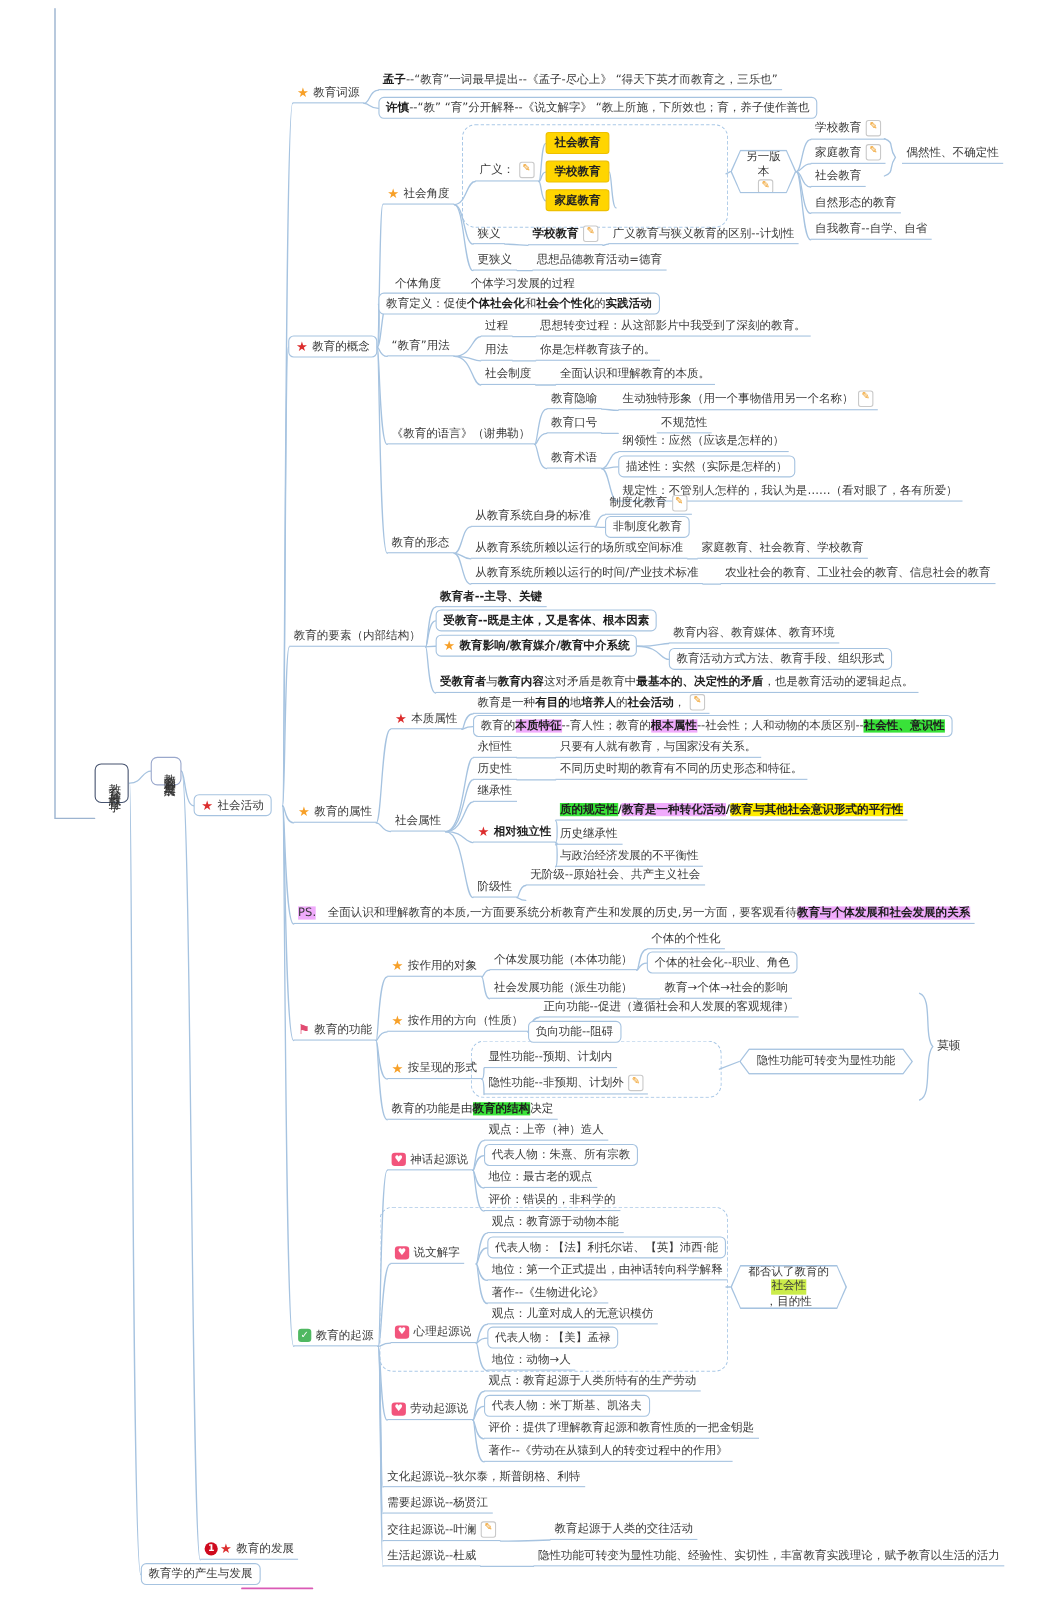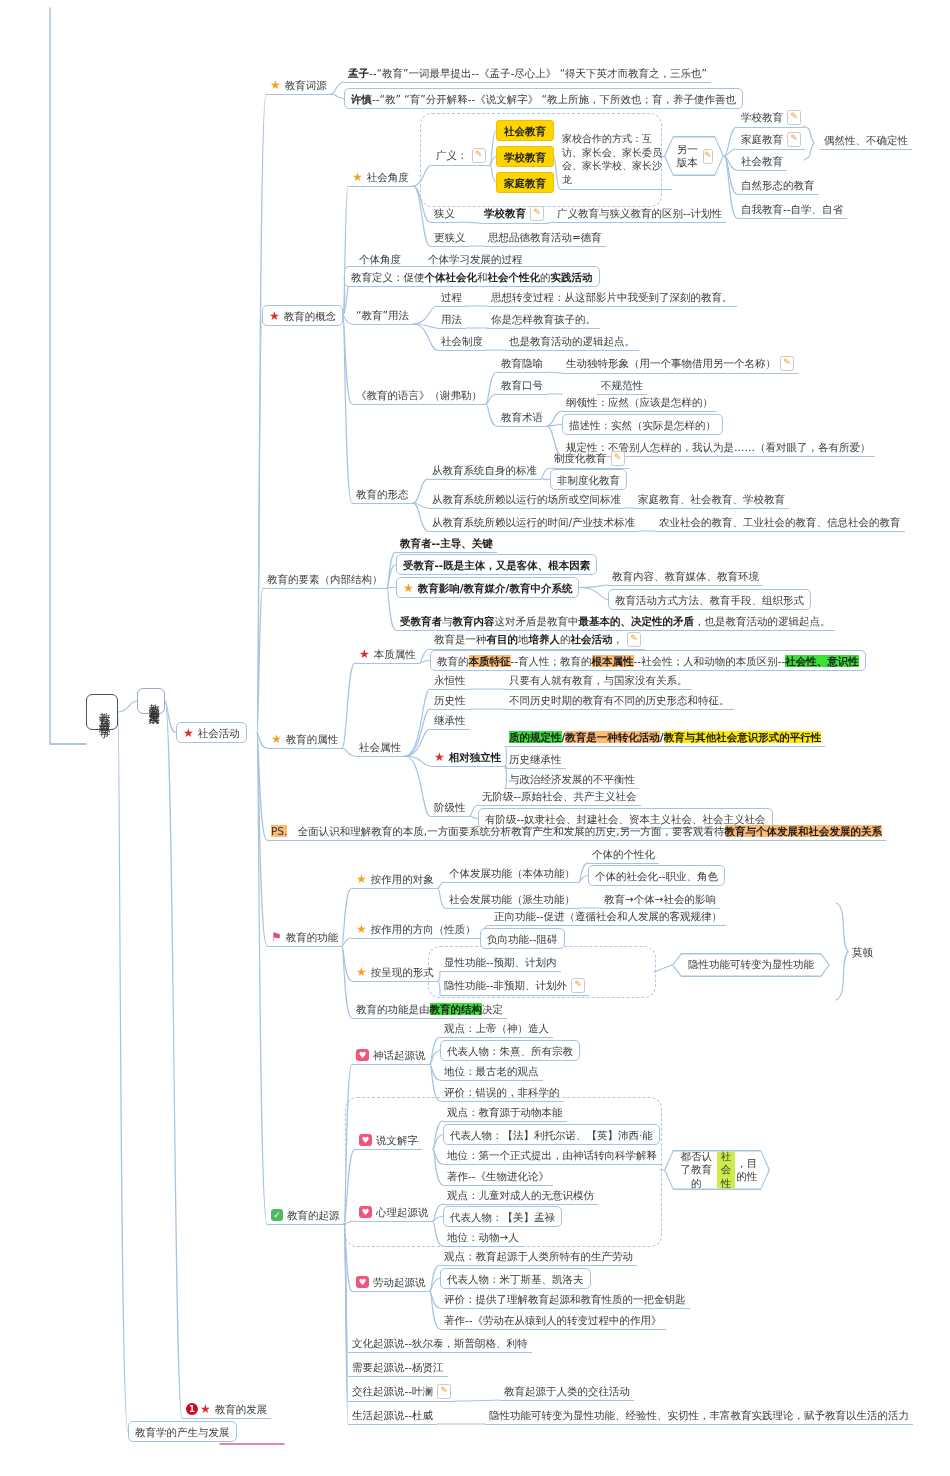--- a/index.html
+++ b/index.html
@@ -10,23 +10,23 @@
   .node{position:absolute;z-index:2;font-size:10.5px;color:#3a3a3a;line-height:1.35;white-space:nowrap;}
   .node span{vertical-align:middle;}
   .line{padding:1px 4px 2px;border-bottom:1.4px solid #a6c3e0;}
   .plain{padding:1px 2px;}
   .box{padding:2px 6px;border:1.4px solid #a6c3e0;border-radius:5px;background:#fff;}
   .note{white-space:normal;border-bottom:1.4px solid #a6c3e0;padding:0 2px 3px;line-height:1.32;}
   .yhl{background:#ffd500;font-weight:bold;padding:2px 7px;border-radius:3px;border:1px solid #eec000;color:#222;}
   .vbox{writing-mode:vertical-rl;text-orientation:upright;border:1.7px solid #46536f;border-radius:6px;padding:8px 5px;letter-spacing:3px;background:#fff;font-size:11.5px;color:#333;}
   .vbox.lite{border:1.3px solid #9aa8cc;letter-spacing:1.5px;padding:6px 4px;font-size:11px;}
   .hexo{padding:0;background:#a6c3e0;clip-path:polygon(9px 0,calc(100% - 9px) 0,100% 50%,calc(100% - 9px) 100%,9px 100%,0 50%);}
-  .hexi{position:absolute;left:1.4px;top:1.4px;right:1.4px;bottom:1.4px;background:#fff;clip-path:polygon(8px 0,calc(100% - 8px) 0,100% 50%,calc(100% - 8px) 100%,8px 100%,0 50%);display:flex;align-items:center;justify-content:center;white-space:normal;text-align:center;line-height:1.25;padding:0 10px;}
+  .hexi{position:absolute;left:1.4px;top:1.4px;right:1.4px;bottom:1.4px;background:#fff;clip-path:polygon(8px 0,calc(100% - 8px) 0,100% 50%,calc(100% - 8px) 100%,8px 100%,0 50%);display:flex;align-items:center;justify-content:center;white-space:normal;text-align:center;line-height:1.25;padding:0 10px;flex-direction:column;}
   .b{font-weight:bold;color:#1e1e1e;}
-  .hl-c{background:#fdba74;}
+  .hl-c{background:#f0abfc;}
   .hl-g{background:#39e239;}
   .hl-y{background:#ffec00;}
   .hl-yg{background:#cbec4a;}
   .ic{display:inline-block;vertical-align:-1px;margin-right:4px;line-height:1;}
   .ic-star-o{color:#f7a028;font-size:12px;}
   .ic-star-r{color:#dc2d2d;font-size:12px;}
   .ic-flag{color:#e14b71;font-size:12px;}
   .ic-check{background:#4fb861;color:#fff;width:12px;height:12px;border-radius:3px;font-size:9px;text-align:center;line-height:12px;}
   .ic-heart{background:#f2547c;color:#fff;width:13px;height:12px;border-radius:3px;font-size:8.5px;text-align:center;line-height:12px;}
   .ic-one{background:#cf0a1e;color:#fff;width:12px;height:12px;border-radius:50%;font-size:8.5px;font-weight:bold;text-align:center;line-height:12px;margin-right:2px;}
@@ -171,21 +171,20 @@
     <div class="node box" style="left: 128px; top: 1421px;"><span>教育学的产生与发展</span></div>
     <div class="node line" style="left: 266px; top: 76px;"><span class="ic ic-star-o">★</span><span>教育词源</span></div>
     <div class="node line" style="left: 344px; top: 64px;"><span class="b">孟子</span><span>--“教育”一词最早提出--《孟子-尽心上》 “得天下英才而教育之，三乐也”</span></div>
     <div class="node box" style="left: 344px; top: 88px;"><span class="b">许慎</span><span>--“教” “育”分开解释--《说文解字》 “教上所施，下所效也；育，养子使作善也</span></div>
     <div class="node box" style="left: 262px; top: 305px;"><span class="ic ic-star-r">★</span><span>教育的概念</span></div>
     <div class="node line" style="left: 348px; top: 168px;"><span class="ic ic-star-o">★</span><span>社会角度</span></div>
     <div class="node line" style="left: 432px; top: 146px;"><span>广义：</span><span class="ic ic-note">✎</span></div>
     <div class="node yhl" style="left: 496px; top: 120px;"><span>社会教育</span></div>
     <div class="node yhl" style="left: 496px; top: 146px;"><span>学校教育</span></div>
     <div class="node yhl" style="left: 496px; top: 172px;"><span>家庭教育</span></div>
-    <div class="node note" style="left: 560px; top: 132px; width: 108px; font-size: 10px;"><span>家校合作的方式：互访、家长会、家长委员会、家长学校、家长沙龙</span></div>
     <div class="node hexo" style="left: 664px; top: 136px; width: 60px; height: 40px; font-size: 10.5px;">
       <div class="hexi">
         <span>另一版本</span>
         <span class="ic ic-note">✎</span>
       </div>
     </div>
     <div class="node line" style="left: 737px; top: 108px;"><span>学校教育</span><span class="ic ic-note">✎</span></div>
     <div class="node line" style="left: 737px; top: 130px;"><span>家庭教育</span><span class="ic ic-note">✎</span></div>
     <div class="node line" style="left: 737px; top: 152px;"><span>社会教育</span></div>
     <div class="node line" style="left: 820px; top: 131px;"><span>偶然性、不确定性</span></div>
@@ -198,21 +197,21 @@
     <div class="node line" style="left: 484px; top: 228px;"><span>思想品德教育活动=德育</span></div>
     <div class="node line" style="left: 355px; top: 250px;"><span>个体角度</span></div>
     <div class="node line" style="left: 424px; top: 250px;"><span>个体学习发展的过程</span></div>
     <div class="node box" style="left: 344px; top: 266px;"><span>教育定义：促使</span><span class="b">个体社会化</span><span>和</span><span class="b">社会个性化</span><span>的</span><span class="b">实践活动</span></div>
     <div class="node line" style="left: 352px; top: 306px;"><span>“教育”用法</span></div>
     <div class="node line" style="left: 437px; top: 288px;"><span>过程</span></div>
     <div class="node line" style="left: 487px; top: 288px;"><span>思想转变过程：从这部影片中我受到了深刻的教育。</span></div>
     <div class="node line" style="left: 437px; top: 310px;"><span>用法</span></div>
     <div class="node line" style="left: 487px; top: 310px; text-align: right;"><span>你是怎样教育孩子的。</span></div>
     <div class="node line" style="left: 437px; top: 332px;"><span>社会制度</span></div>
-    <div class="node line" style="left: 505px; top: 332px;"><span>也是教育活动的逻辑起点。</span></div>
+    <div class="node line" style="left: 505px; top: 332px;"><span>全面认识和理解教育的本质。</span></div>
     <div class="node line" style="left: 352px; top: 386px;"><span>《教育的语言》（谢弗勒）</span></div>
     <div class="node line" style="left: 497px; top: 354px;"><span>教育隐喻</span></div>
     <div class="node line" style="left: 562px; top: 354px;"><span>生动独特形象（用一个事物借用另一个名称）</span><span class="ic ic-note">✎</span></div>
     <div class="node line" style="left: 497px; top: 376px;"><span>教育口号</span></div>
     <div class="node line" style="left: 562px; top: 376px; margin-left: 35px;"><span>不规范性</span></div>
     <div class="node line" style="left: 497px; top: 408px;"><span>教育术语</span></div>
     <div class="node line" style="left: 562px; top: 393px;"><span>纲领性：应然（应该是怎样的）</span></div>
     <div class="node box" style="left: 562px; top: 414px; text-align: center;"><span>描述性：实然（实际是怎样的）</span></div>
     <div class="node line" style="left: 562px; top: 438px;"><span>规定性：不管别人怎样的，我认为是……（看对眼了，各有所爱）</span></div>
     <div class="node line" style="left: 352px; top: 485px;"><span>教育的形态</span></div>
@@ -239,21 +238,20 @@
     <div class="node line" style="left: 505px; top: 671px;"><span>只要有人就有教育，与国家没有关系。</span></div>
     <div class="node line" style="left: 430px; top: 691px;"><span>历史性</span></div>
     <div class="node line" style="left: 505px; top: 691px;"><span>不同历史时期的教育有不同的历史形态和特征。</span></div>
     <div class="node line" style="left: 430px; top: 711px;"><span>继承性</span></div>
     <div class="node line" style="left: 430px; top: 748px;"><span class="ic ic-star-r">★</span><span class="b">相对独立性</span></div>
     <div class="node line" style="left: 505px; top: 728px;"><span class="b hl-g">质的规定性</span><span class="b">/</span><span class="b hl-c">教育是一种转化活动</span><span class="b">/</span><span class="b hl-y">教育与其他社会意识形式的平行性</span></div>
     <div class="node line" style="left: 505px; top: 750px;"><span>历史继承性</span></div>
     <div class="node line" style="left: 505px; top: 770px;"><span>与政治经济发展的不平衡性</span></div>
     <div class="node line" style="left: 430px; top: 798px;"><span>阶级性</span></div>
     <div class="node line" style="left: 478px; top: 787px;"><span>无阶级--原始社会、共产主义社会</span></div>
-    <div class="node box" style="left: 478px; top: 808px;"><span>有阶级--奴隶社会、封建社会、资本主义社会、社会主义社会</span></div>
     <div class="node line" style="left: 267px; top: 822px;"><span class="hl-c">PS.</span><span>　全面认识和理解教育的本质,一方面要系统分析教育产生和发展的历史,另一方面，要客观看待</span><span class="b hl-c">教育与个体发展和社会发展的关系</span></div>
     <div class="node line" style="left: 267px; top: 928px;"><span class="ic ic-flag">⚑</span><span>教育的功能</span></div>
     <div class="node line" style="left: 352px; top: 870px;"><span class="ic ic-star-o">★</span><span>按作用的对象</span></div>
     <div class="node line" style="left: 445px; top: 864px;"><span>个体发展功能（本体功能）</span></div>
     <div class="node line" style="left: 588px; top: 845px;"><span>个体的个性化</span></div>
     <div class="node box" style="left: 588px; top: 865px;"><span>个体的社会化--职业、角色</span></div>
     <div class="node line" style="left: 445px; top: 890px;"><span>社会发展功能（派生功能）</span></div>
     <div class="node line" style="left: 600px; top: 890px;"><span>教育→个体→社会的影响</span></div>
     <div class="node line" style="left: 352px; top: 920px;"><span class="ic ic-star-o">★</span><span>按作用的方向（性质）</span></div>
     <div class="node line" style="left: 490px; top: 907px;"><span>正向功能--促进（遵循社会和人发展的客观规律）</span></div>

